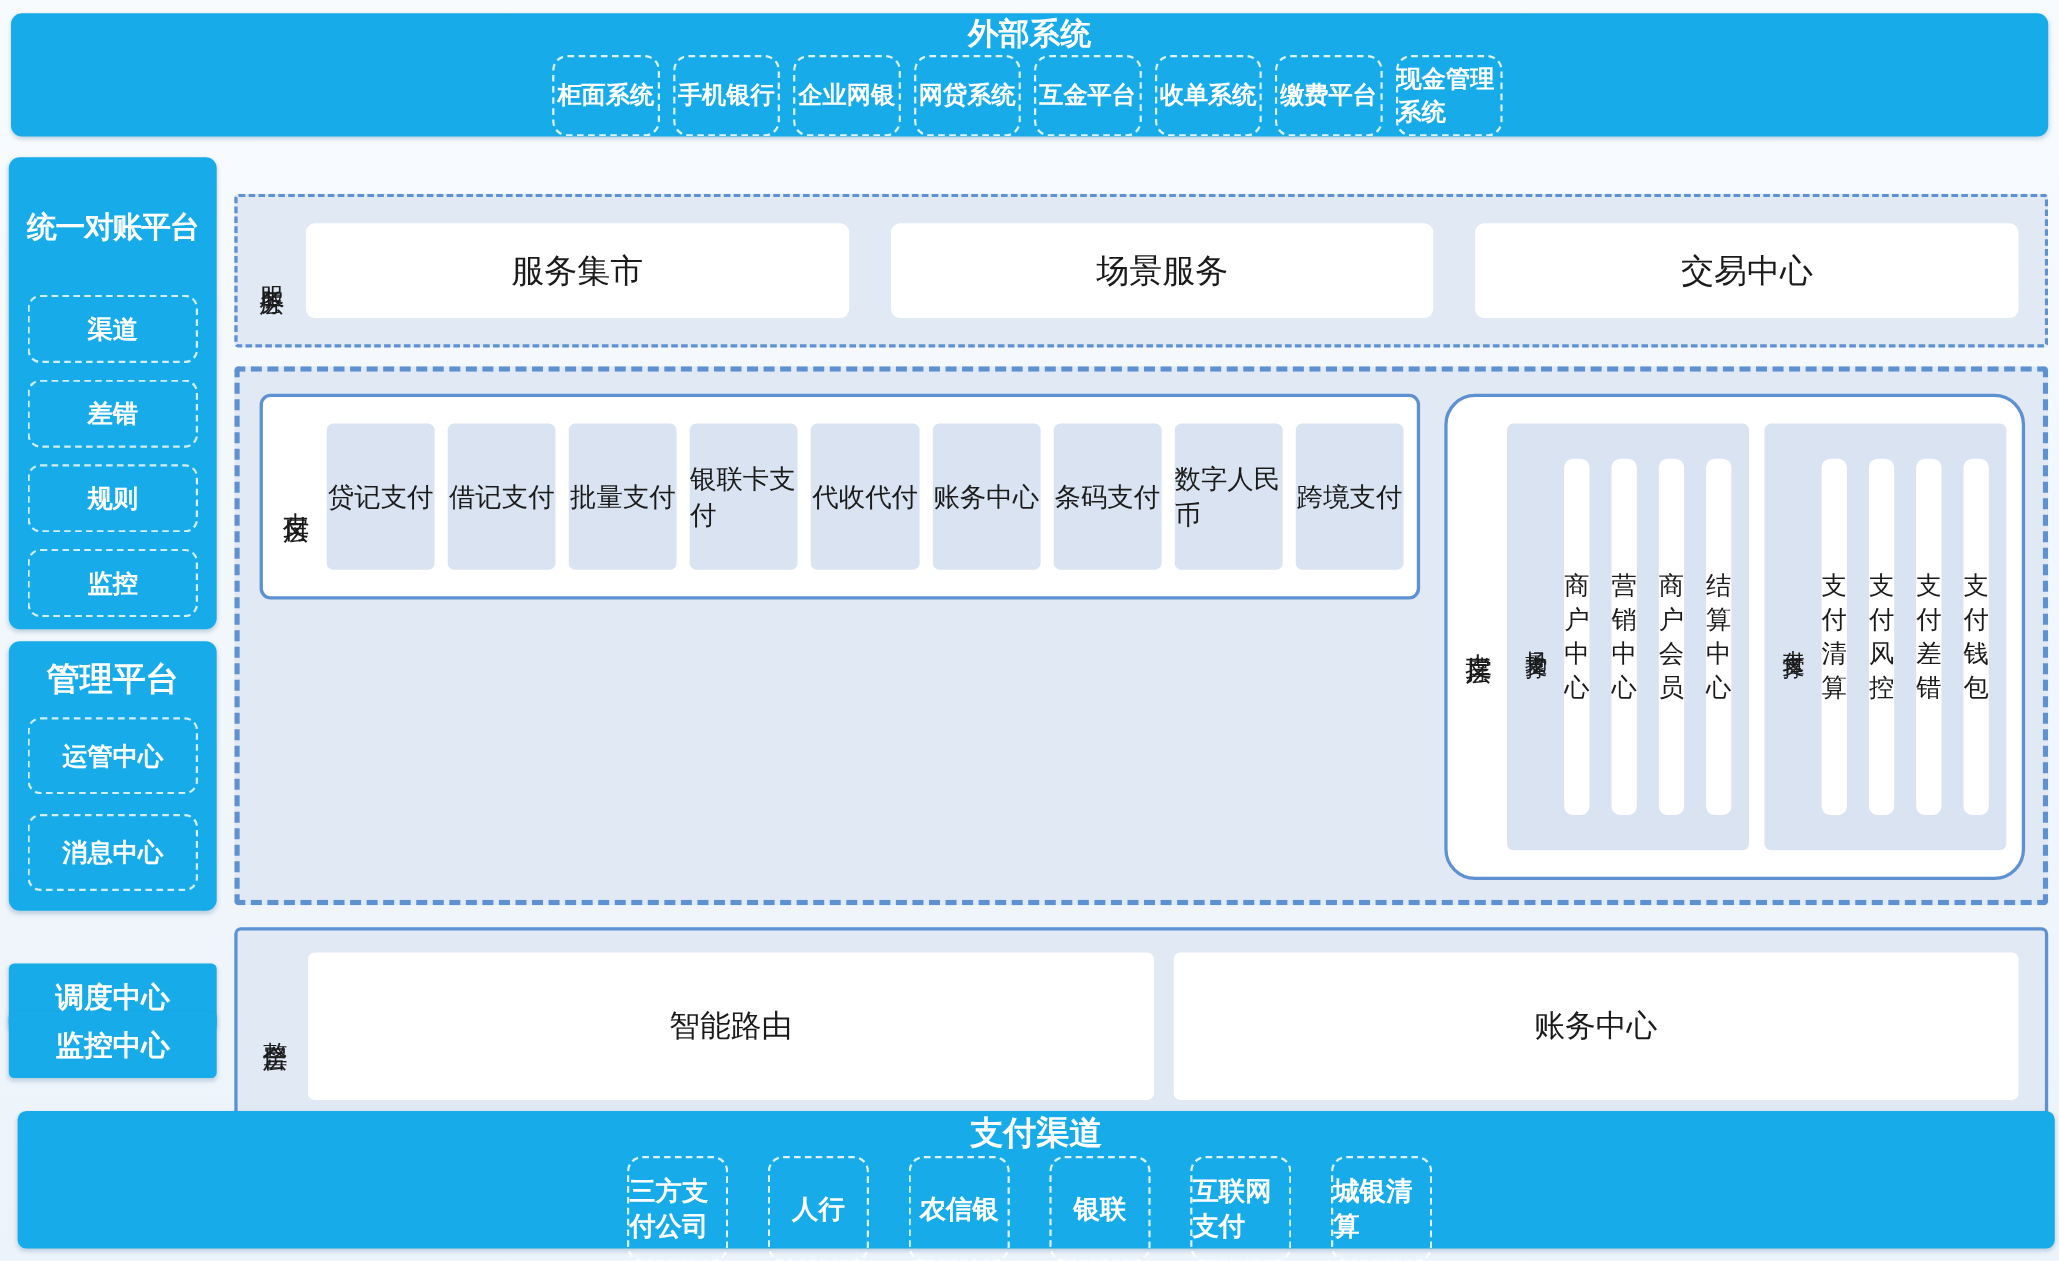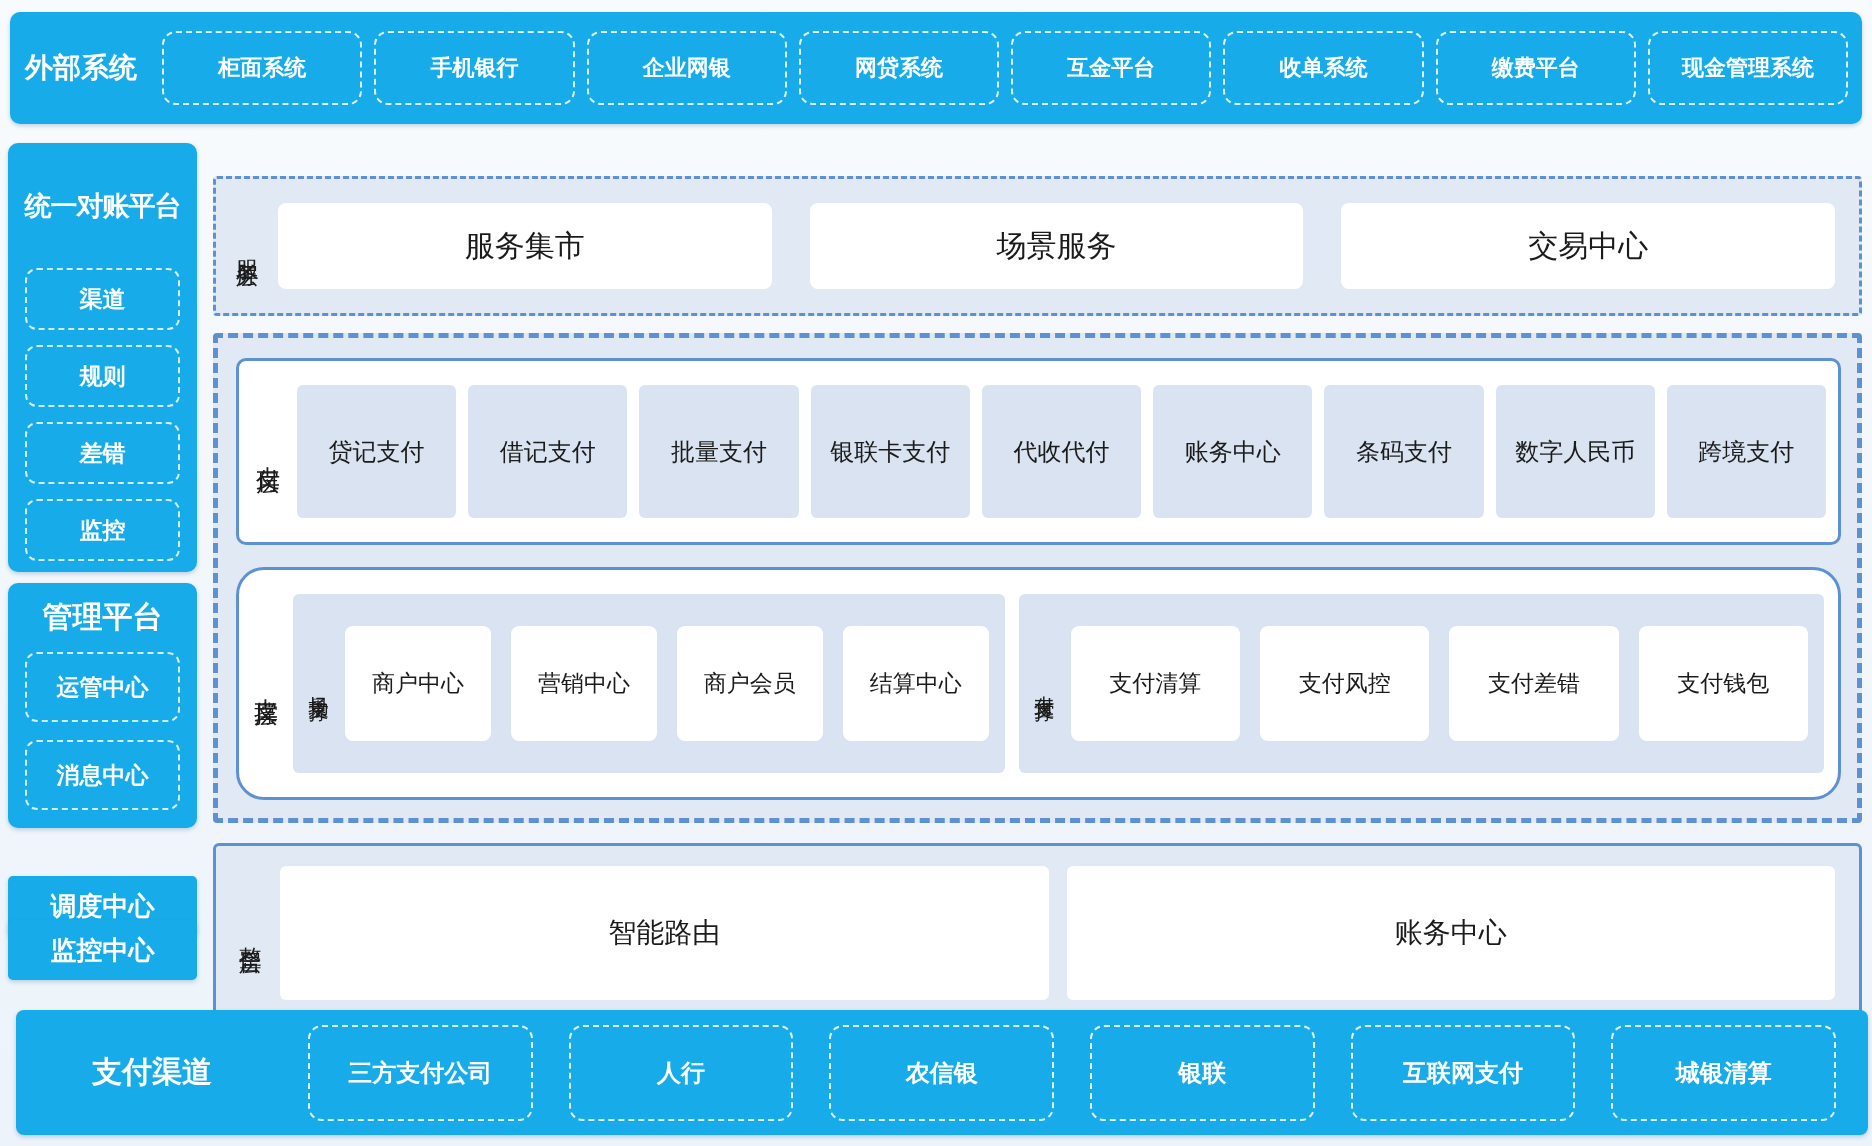--- a/index.html
+++ b/index.html
@@ -19,20 +19,21 @@
     color:var(--dark);
     overflow:hidden;
   }
   .abs{position:absolute;}
   
   .blue-box{
     background:var(--blue);
     border-radius:10px;
     box-shadow:0 2px 4px rgba(30,90,140,.25);
     color:#fff;
+    flex-direction:column;
   }
   .top-bar{left:10px;top:12px;width:1852px;height:112px;display:flex;align-items:center;}
   .top-bar .bar-title{width:142px;text-align:center;font-size:28px;font-weight:bold;}
   .bar-items{flex:1;display:flex;gap:12px;padding:0 14px 0 10px;align-items:center;}
   .dashed-item{
     flex:1;height:74px;
     border:2px dashed rgba(255,255,255,.85);
     border-radius:14px;
     display:flex;align-items:center;justify-content:center;
     font-size:22px;font-weight:bold;color:#fff;
@@ -76,21 +77,21 @@
   }
   .service-layer .v-label{width:62px;font-size:23px;}
   .white-row{flex:1;display:flex;gap:38px;padding:24px 24px 24px 0;}
   .white-card{
     flex:1;background:#fff;border-radius:8px;
     display:flex;align-items:center;justify-content:center;font-size:30px;
   }
   .main-container{
     left:213px;top:333px;width:1649px;height:490px;
     background:var(--panel);border:5px dashed var(--border);border-radius:4px;
-    display:flex;flex-direction:column;gap:22px;padding:20px 16px 18px 18px;
+    display:flex;flex-direction:row;gap:22px;padding:20px 16px 18px 18px;
   }
   .inner-box{
     background:#fff;border:3px solid var(--border);border-radius:10px;
     display:flex;
   }
   .payment-layer{height:187px;}
   .payment-layer .v-label{width:58px;}
   .tiles{flex:1;display:flex;gap:12px;padding:24px 12px 24px 0;}
   .tile{
     flex:1;background:var(--tile);border-radius:6px;
@@ -132,22 +133,22 @@
     <div class="dashed-item">收单系统</div>
     <div class="dashed-item">缴费平台</div>
     <div class="dashed-item">现金管理系统</div>
   </div>
 </div>
 
 <div class="abs blue-box side-box recon">
   <div class="side-title">统一对账平台</div>
   <div class="side-items">
     <div class="side-item">渠道</div>
+    <div class="side-item">差错</div>
     <div class="side-item">规则</div>
-    <div class="side-item">差错</div>
     <div class="side-item">监控</div>
   </div>
 </div>
 
 <div class="abs blue-box side-box mgmt">
   <div class="side-title">管理平台</div>
   <div class="side-items">
     <div class="side-item">运管中心</div>
     <div class="side-item">消息中心</div>
   </div>

